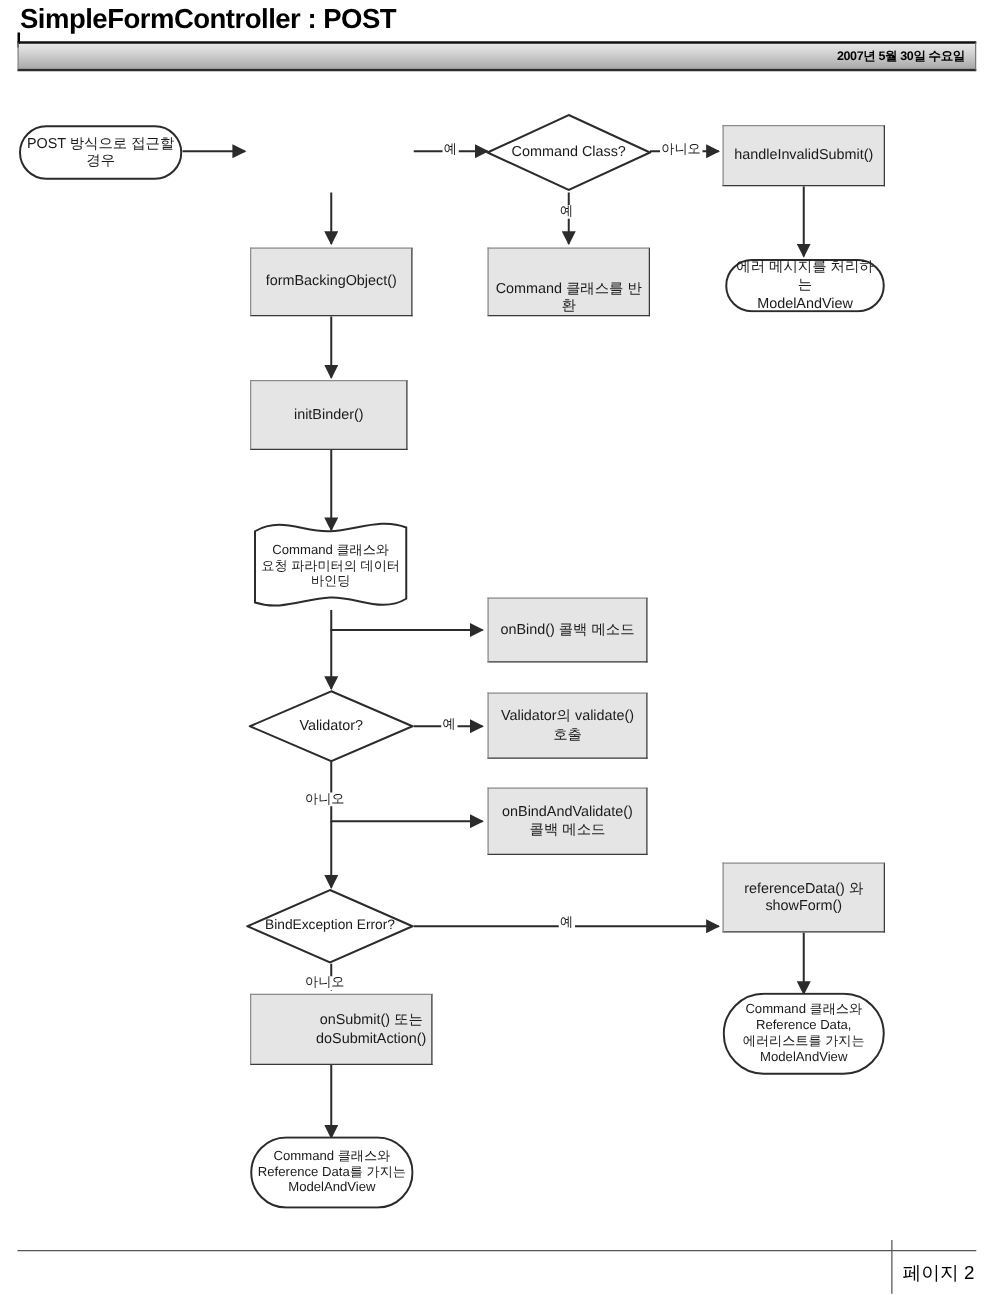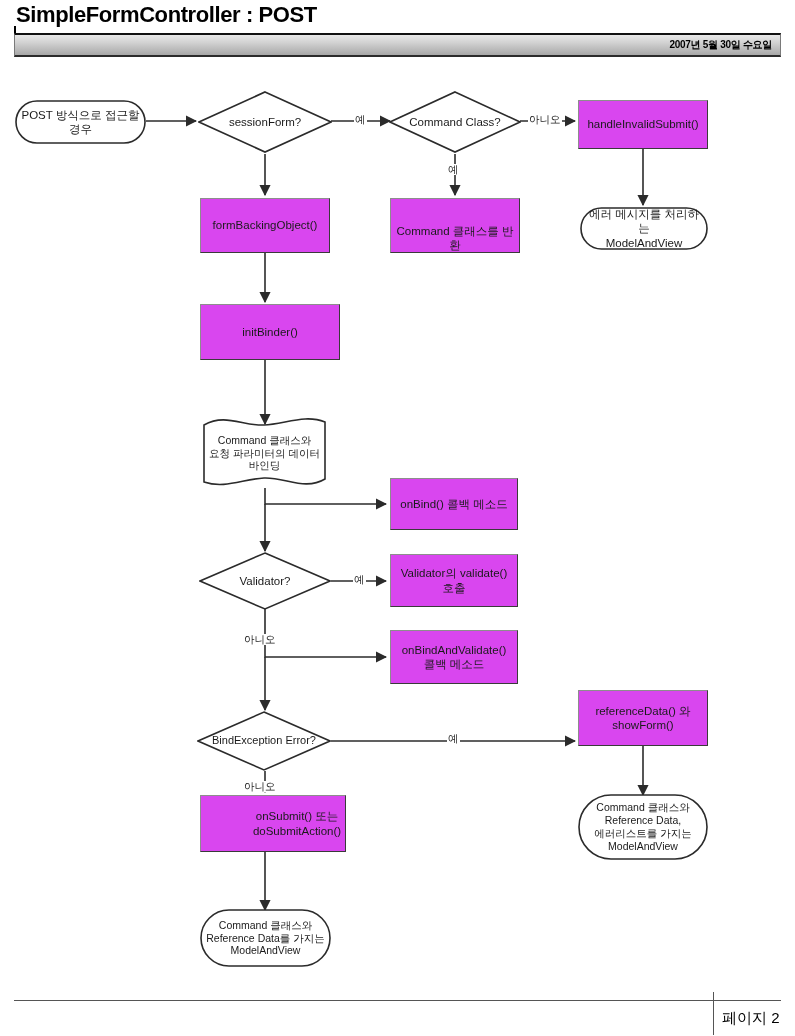--- a/index.html
+++ b/index.html
@@ -105,21 +105,21 @@
   .node {
     position: absolute;
     box-sizing: border-box;
     display: flex;
     align-items: center;
     justify-content: center;
     text-align: center;
     font-size: 11.5px;
     color: #1a1a1a;
     line-height: 1.22;
-    background: #d946ef;
+    background: #e5e5e5;
   }
   .node .label { padding: 0 4px; }
 
   
   .node-process {
     border-top: 1.5px solid #8d8d8d;
     border-left: 1.5px solid #8d8d8d;
     border-right: 1.5px solid #3a3a3a;
     border-bottom: 1.5px solid #3a3a3a;
   }
@@ -206,26 +206,20 @@
     </g>
   </svg>
 
   <div class="node node-term" style="left:15px; top:100px; width:131px; height:44px;">
     <svg class="shape-svg" viewBox="0 0 131 44" preserveAspectRatio="none">
       <rect x="1" y="1" width="129" height="42" rx="21" ry="21" fill="#ffffff" stroke="#2b2b2b" stroke-width="1.6"></rect>
     </svg>
     <span class="label">POST 방식으로 접근할<br>경우</span>
   </div>
 
-  <div class="node node-decision" style="left:198px; top:91px; width:134px; height:62px;">
-    <svg class="shape-svg" viewBox="0 0 134 62" preserveAspectRatio="none">
-      <polygon points="67,1 133,31 67,61 1,31" fill="#ffffff" stroke="#2b2b2b" stroke-width="1.6"></polygon>
-    </svg>
-    <span class="label">sessionForm?</span>
-  </div>
 
   <div class="node node-decision" style="left:389px; top:91px; width:132px; height:62px;">
     <svg class="shape-svg" viewBox="0 0 132 62" preserveAspectRatio="none">
       <polygon points="66,1 131,31 66,61 1,31" fill="#ffffff" stroke="#2b2b2b" stroke-width="1.6"></polygon>
     </svg>
     <span class="label">Command Class?</span>
   </div>
 
   <div class="node node-process" style="left:578px; top:100px; width:130px; height:49px;">
     <span class="label">handleInvalidSubmit()</span>
@@ -239,21 +233,21 @@
     <span class="label">Command 클래스를 반환</span>
   </div>
 
   <div class="node node-term" style="left:580px; top:207px; width:128px; height:43px;align-items:center;">
     <svg class="shape-svg" viewBox="0 0 128 43" preserveAspectRatio="none">
       <rect x="1" y="1" width="126" height="41" rx="20.5" ry="20.5" fill="#ffffff" stroke="#2b2b2b" stroke-width="1.6"></rect>
     </svg>
     <span class="label">에러 메시지를 처리하는<br>ModelAndView</span>
   </div>
 
-  <div class="node node-process" style="left:200px; top:304px; width:140px; height:56px;text-align:center;">
+  <div class="node node-process" style="left:200px; top:304px; width:126px; height:56px;text-align:center;">
     <span class="label">initBinder()</span>
   </div>
 
   <div class="node node-doc" style="left:201px; top:416px; width:127px; height:74px; font-size:10.5px;">
     <svg class="shape-svg" viewBox="0 0 127 74" preserveAspectRatio="none">
       <path d="M 3 9
                C 24 -3, 42 10, 63 9
                C 84 8, 104 -2, 124 6
                L 124 63
                C 104 75, 84 61, 63 62

